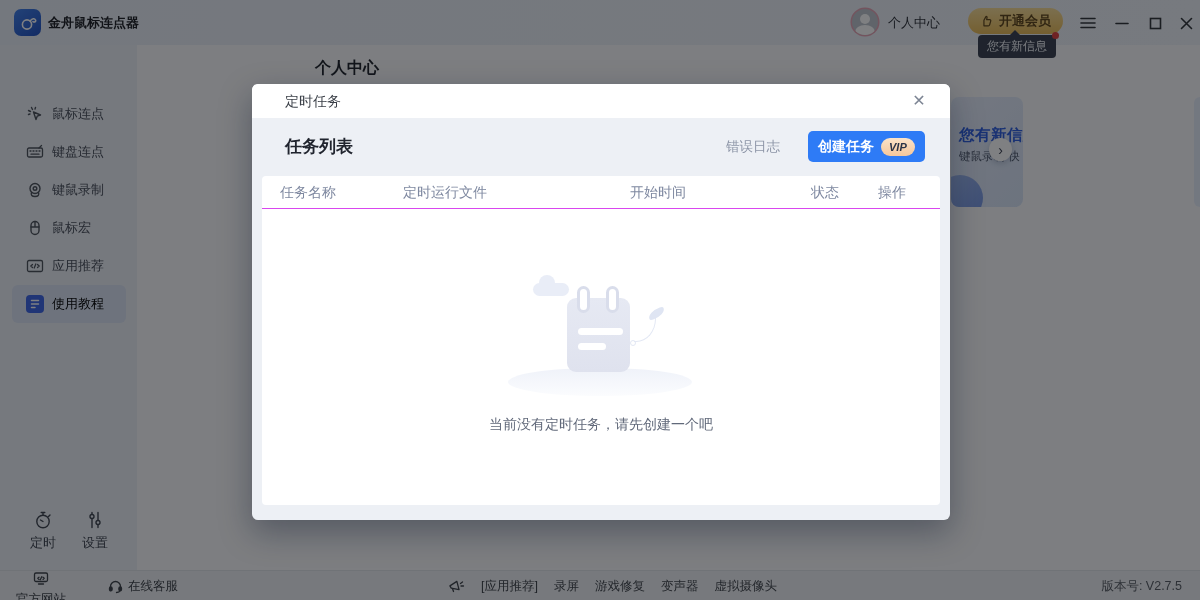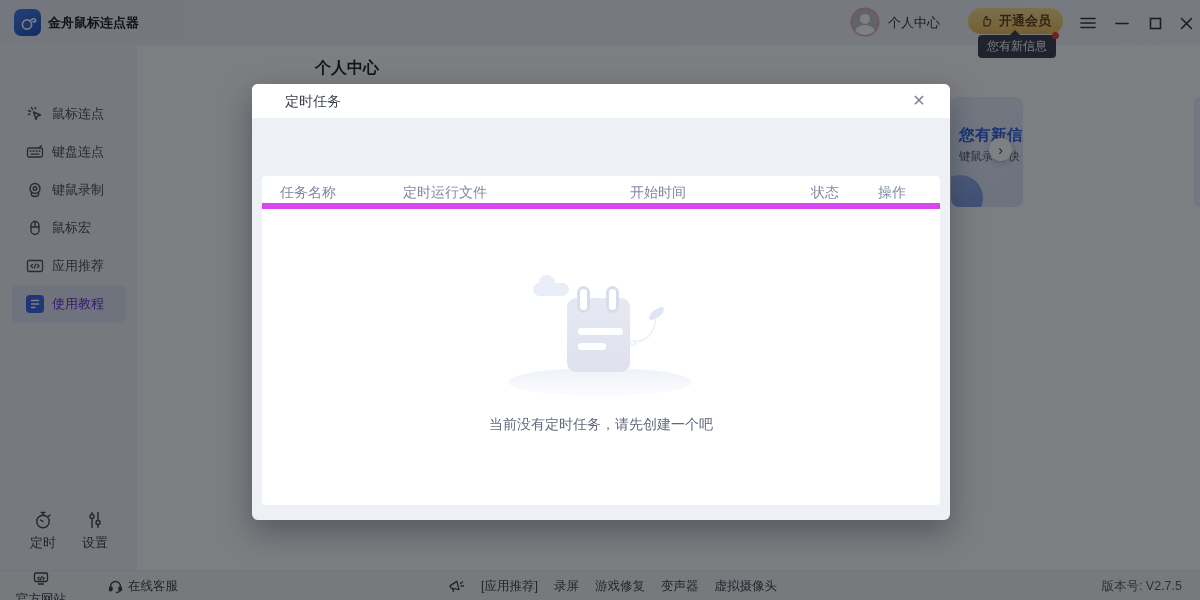--- a/index.html
+++ b/index.html
@@ -25,21 +25,21 @@
   #tooltip .dot { position:absolute; right:-3px; top:-3px; width:7px; height:7px; border-radius:50%; background:#dd3b3b; }
 
   
   #sidebar { position:absolute; left:0; top:45px; width:137px; height:525px; background:#edf1f7; }
   .side-item { position:absolute; left:0; width:137px; height:38px; display:flex; align-items:center; cursor:pointer; }
   .side-item .sicon { position:absolute; left:26px; width:18px; height:18px; color:#4a5059; display:flex; align-items:center; justify-content:center; }
   .side-item .slabel { position:absolute; left:52px; font-size:13px; color:#454b57; }
   .side-item.active::before { content:""; position:absolute; left:12px; top:0; width:114px; height:38px; border-radius:6px; background:#dbe4f4; }
   .side-item.active .sicon { color:#fff; }
   .side-item.active .sicon .badge { position:absolute; inset:0; border-radius:4px; background:#3a62e6; }
-  .side-item.active .slabel { color:#6d28d9; position:absolute;text-align:right; }
+  .side-item.active .slabel { color:#000000; position:absolute;text-align:right; }
   .side-bottom { position:absolute; width:60px; text-align:center; cursor:pointer; color:#3c424e; }
   .side-bottom .bicon { display:block; margin:0 auto 3px auto; width:20px; height:20px; color:#3c424e; }
   .side-bottom .blabel { font-size:13px;margin-top:28px; }
 
   
   #quick-start { position:absolute; left:315px; top:58px; font-size:16px; font-weight:bold; color:#1d2129; }
   #carousel-card { position:absolute; left:951px; top:97px; width:72px; height:110px; border-radius:8px; background:linear-gradient(135deg,#e7eefb,#d8e4f7); overflow:hidden; }
   #carousel-card .l1 { position:absolute; left:8px; top:28px; font-size:15.5px; font-weight:bold; color:#2b5ce0; white-space:nowrap; letter-spacing:.5px; }
   #carousel-card .l2 { position:absolute; left:8px; top:52px; font-size:11.5px; color:#4a5468; white-space:nowrap; }
   #carousel-card .blob { position:absolute; left:-14px; bottom:-14px; width:46px; height:46px; border-radius:50%; background:linear-gradient(135deg,#9db7ee,#5b82e0); opacity:.85; }
@@ -62,21 +62,21 @@
   #modal-titlebar { position:absolute; left:0; top:0; width:698px; height:34px; background:#fff; border-radius:6px 6px 0 0; }
   #modal-title { position:absolute; left:33px; top:0; height:34px; line-height:34px; font-size:14px; color:#3a3f47; }
   #modal-close { position:absolute; right:16px; top:0; width:30px; height:34px; line-height:34px; text-align:center; font-size:16px; color:#7d8594; cursor:pointer; }
   #modal-band { position:absolute; left:0; top:34px; width:698px; height:58px; }
   #section-title { position:absolute; left:33px; top:0; height:58px; line-height:58px; font-size:17px; font-weight:bold; color:#20242e; }
   #error-log { position:absolute; right:170px; top:0; height:58px; line-height:58px; font-size:13.5px; color:#8c94a6; cursor:pointer; }
   #create-btn { position:absolute; left:556px; top:13px; height:31px; padding:0 10px; border-radius:5px; background:#2e7bf6; display:flex; align-items:center; gap:7px; cursor:pointer; }
   #create-btn .clabel { font-size:14px; font-weight:bold; color:#fff; }
   #create-btn .vip { height:18px; padding:0 8px; border-radius:9px; background:linear-gradient(180deg,#fbe3c9,#f6c79b); font-size:11px; font-weight:800; font-style:italic; color:#2a3347; line-height:18px; }
   #panel { position:absolute; left:10px; top:92px; width:678px; height:329px; background:#fff; border-radius:4px; }
-  #thead { position:absolute; left:0; top:0; width:678px; height:33px; border-bottom:6px solid #d946ef; font-size:14px; color:#7e88a0; }
+  #thead { position:absolute; left:0; top:0; width:678px; height:33px; border-bottom:1px solid #d946ef; font-size:14px; color:#7e88a0; }
   #thead span { position:absolute; top:0; height:33px; line-height:33px; }
   .th0{left:18px;} .th1{left:141px;} .th2{left:368px;} .th3{left:549px;text-align:center;} .th4{left:616px;}
 
   
   .mound { position:absolute; left:246px; top:192px; width:184px; height:28px; border-radius:50%; background:linear-gradient(180deg,#eff2f9,#fbfcfe); }
   .notepad { position:absolute; left:305px; top:122px; width:63px; height:74px; border-radius:9px; background:linear-gradient(180deg,#e6e9f3,#dfe2ee); }
   .ring { position:absolute; top:110px; width:13px; height:27px; border-radius:7px; background:#fff; border:3.5px solid #d9ddeb; }
   .ring.r1 { left:315px; } .ring.r2 { left:344px; }
   .npline { position:absolute; height:7px; border-radius:4px; background:#fff; }
   .npline.a { left:316px; top:152px; width:45px; }
@@ -286,20 +286,28 @@
   </div>
 
   <div id="dim"></div>
 
   <div id="modal">
     <div id="modal-titlebar">
       <span id="modal-title">定时任务</span>
       <span id="modal-close">✕</span>
     </div>
 
+    <div id="modal-band">
+      <span id="section-title">任务列表</span>
+      <span id="error-log">错误日志</span>
+      <div id="create-btn">
+        <span class="clabel">创建任务</span>
+        <span class="vip">VIP</span>
+      </div>
+    </div>
 
     <div id="panel">
       <div id="thead">
         <span class="th0">任务名称</span>
         <span class="th1">定时运行文件</span>
         <span class="th2">开始时间</span>
         <span class="th3">状态</span>
         <span class="th4">操作</span>
       </div>
 

